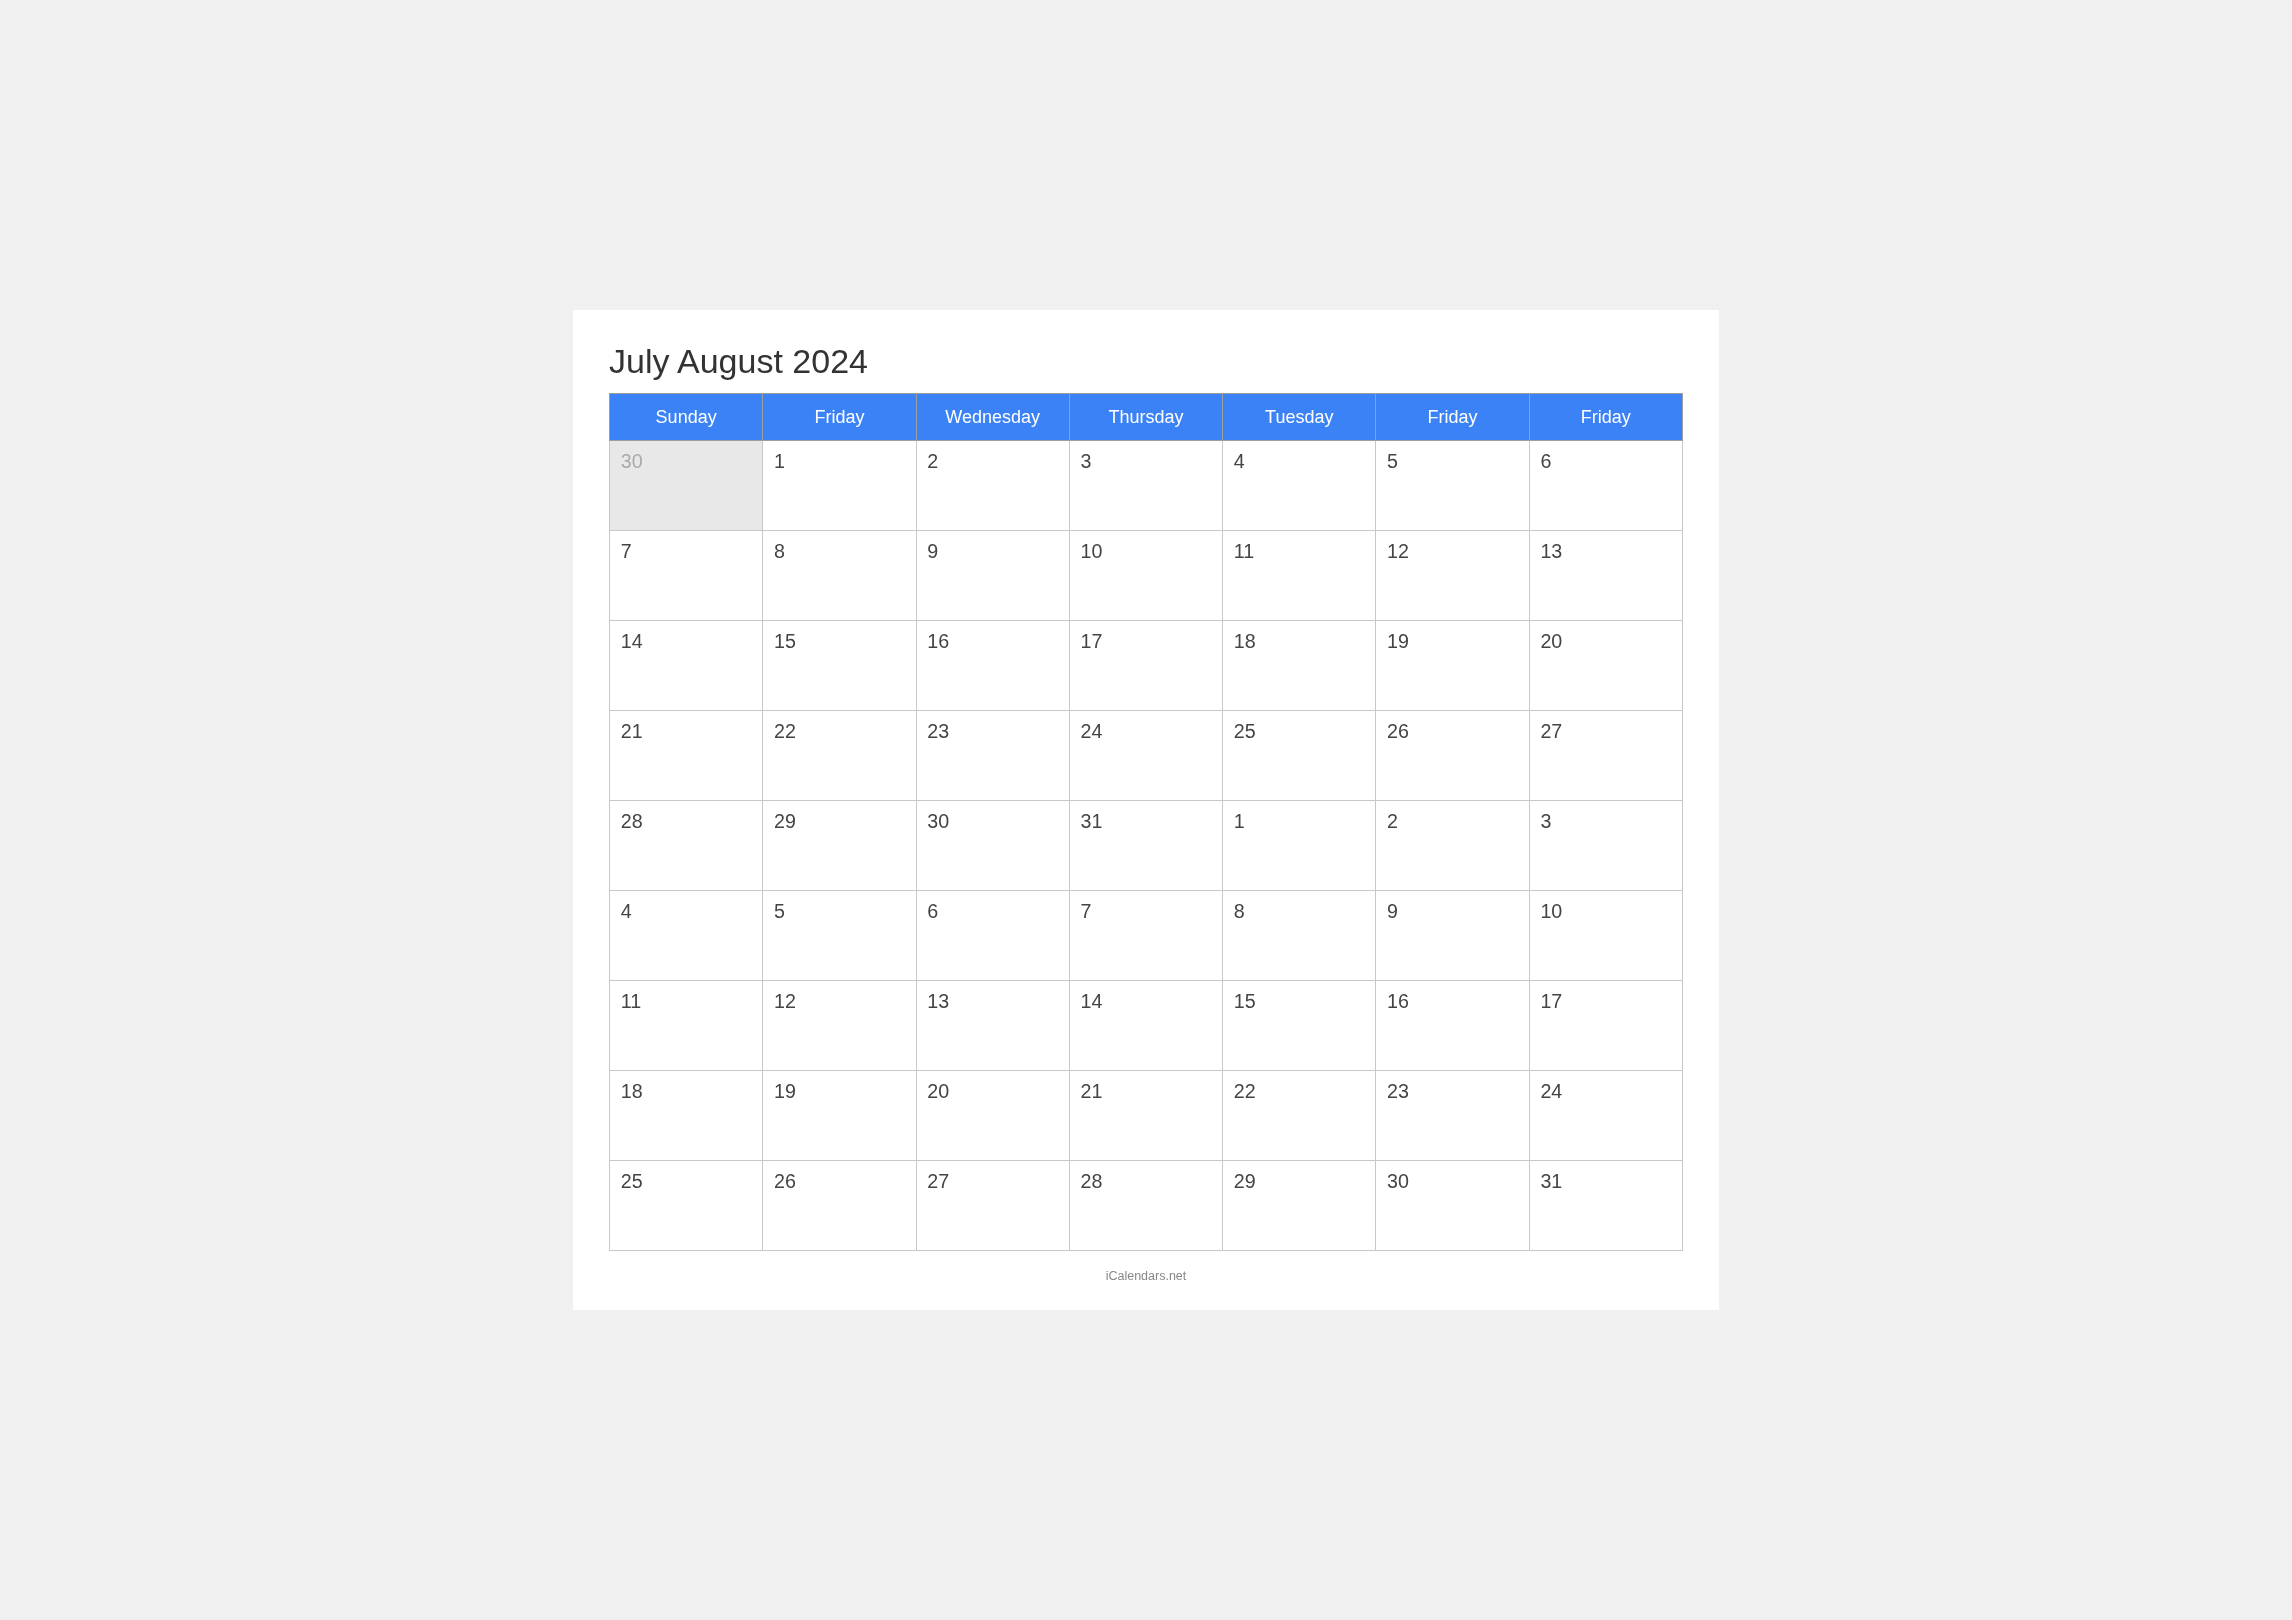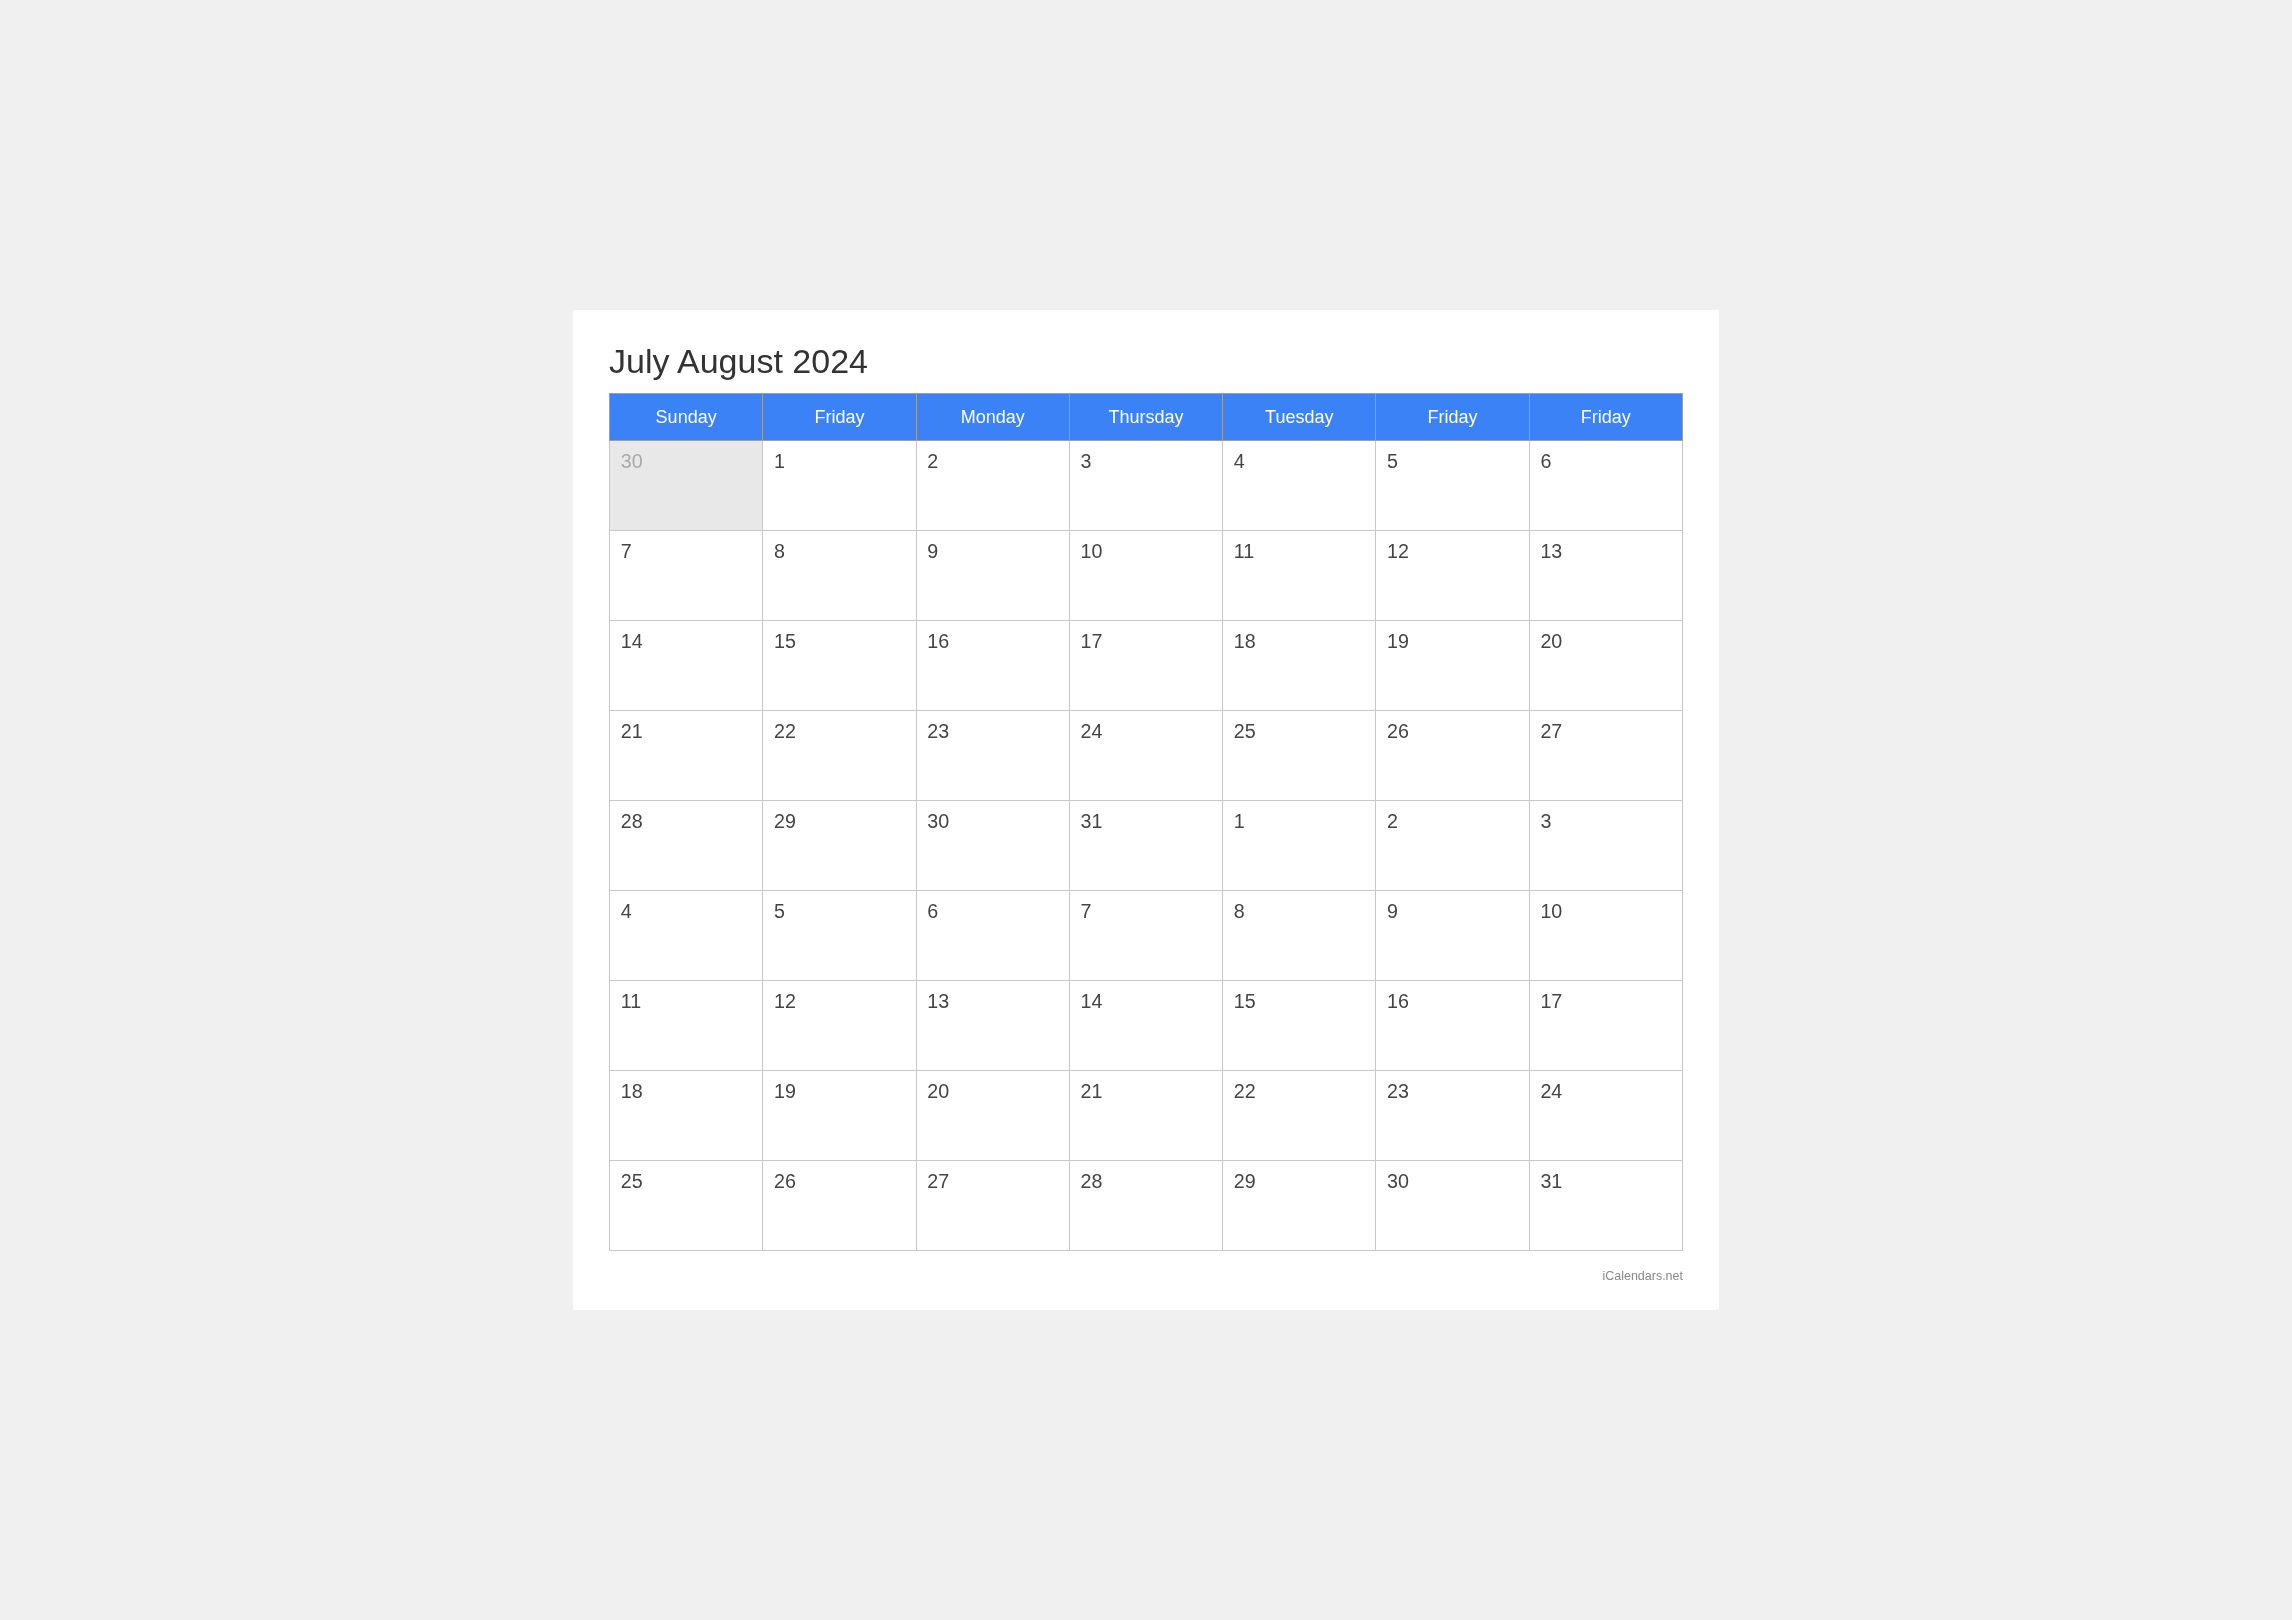--- a/index.html
+++ b/index.html
@@ -56,37 +56,37 @@
       font-size: 19.7px;
       color: #444444;
     }
 
     .calendar-table tbody tr td.prev-month {
       background-color: #e8e8e8;
       color: #aaaaaa;
     }
 
     .watermark {
-      text-align: right;
+      text-align: center;
       font-size: 12.5px;
       color: #888888;
       margin-top: 18px;
     }
   </style>
 </head>
 <body>
 
 <div class="calendar-container">
   <h1 class="calendar-title">July August 2024</h1>
   <table class="calendar-table">
     <thead>
       <tr>
       <th>Sunday</th>
           <th>Friday</th>
-          <th>Monday</th>
+          <th>Wednesday</th>
           <th>Thursday</th>
           <th>Tuesday</th>
           <th>Friday</th>
           <th>Friday</th>
         </tr>
     </thead>
     <tbody>
     <tr>
           <td class="prev-month">30</td>
           <td>1</td>

